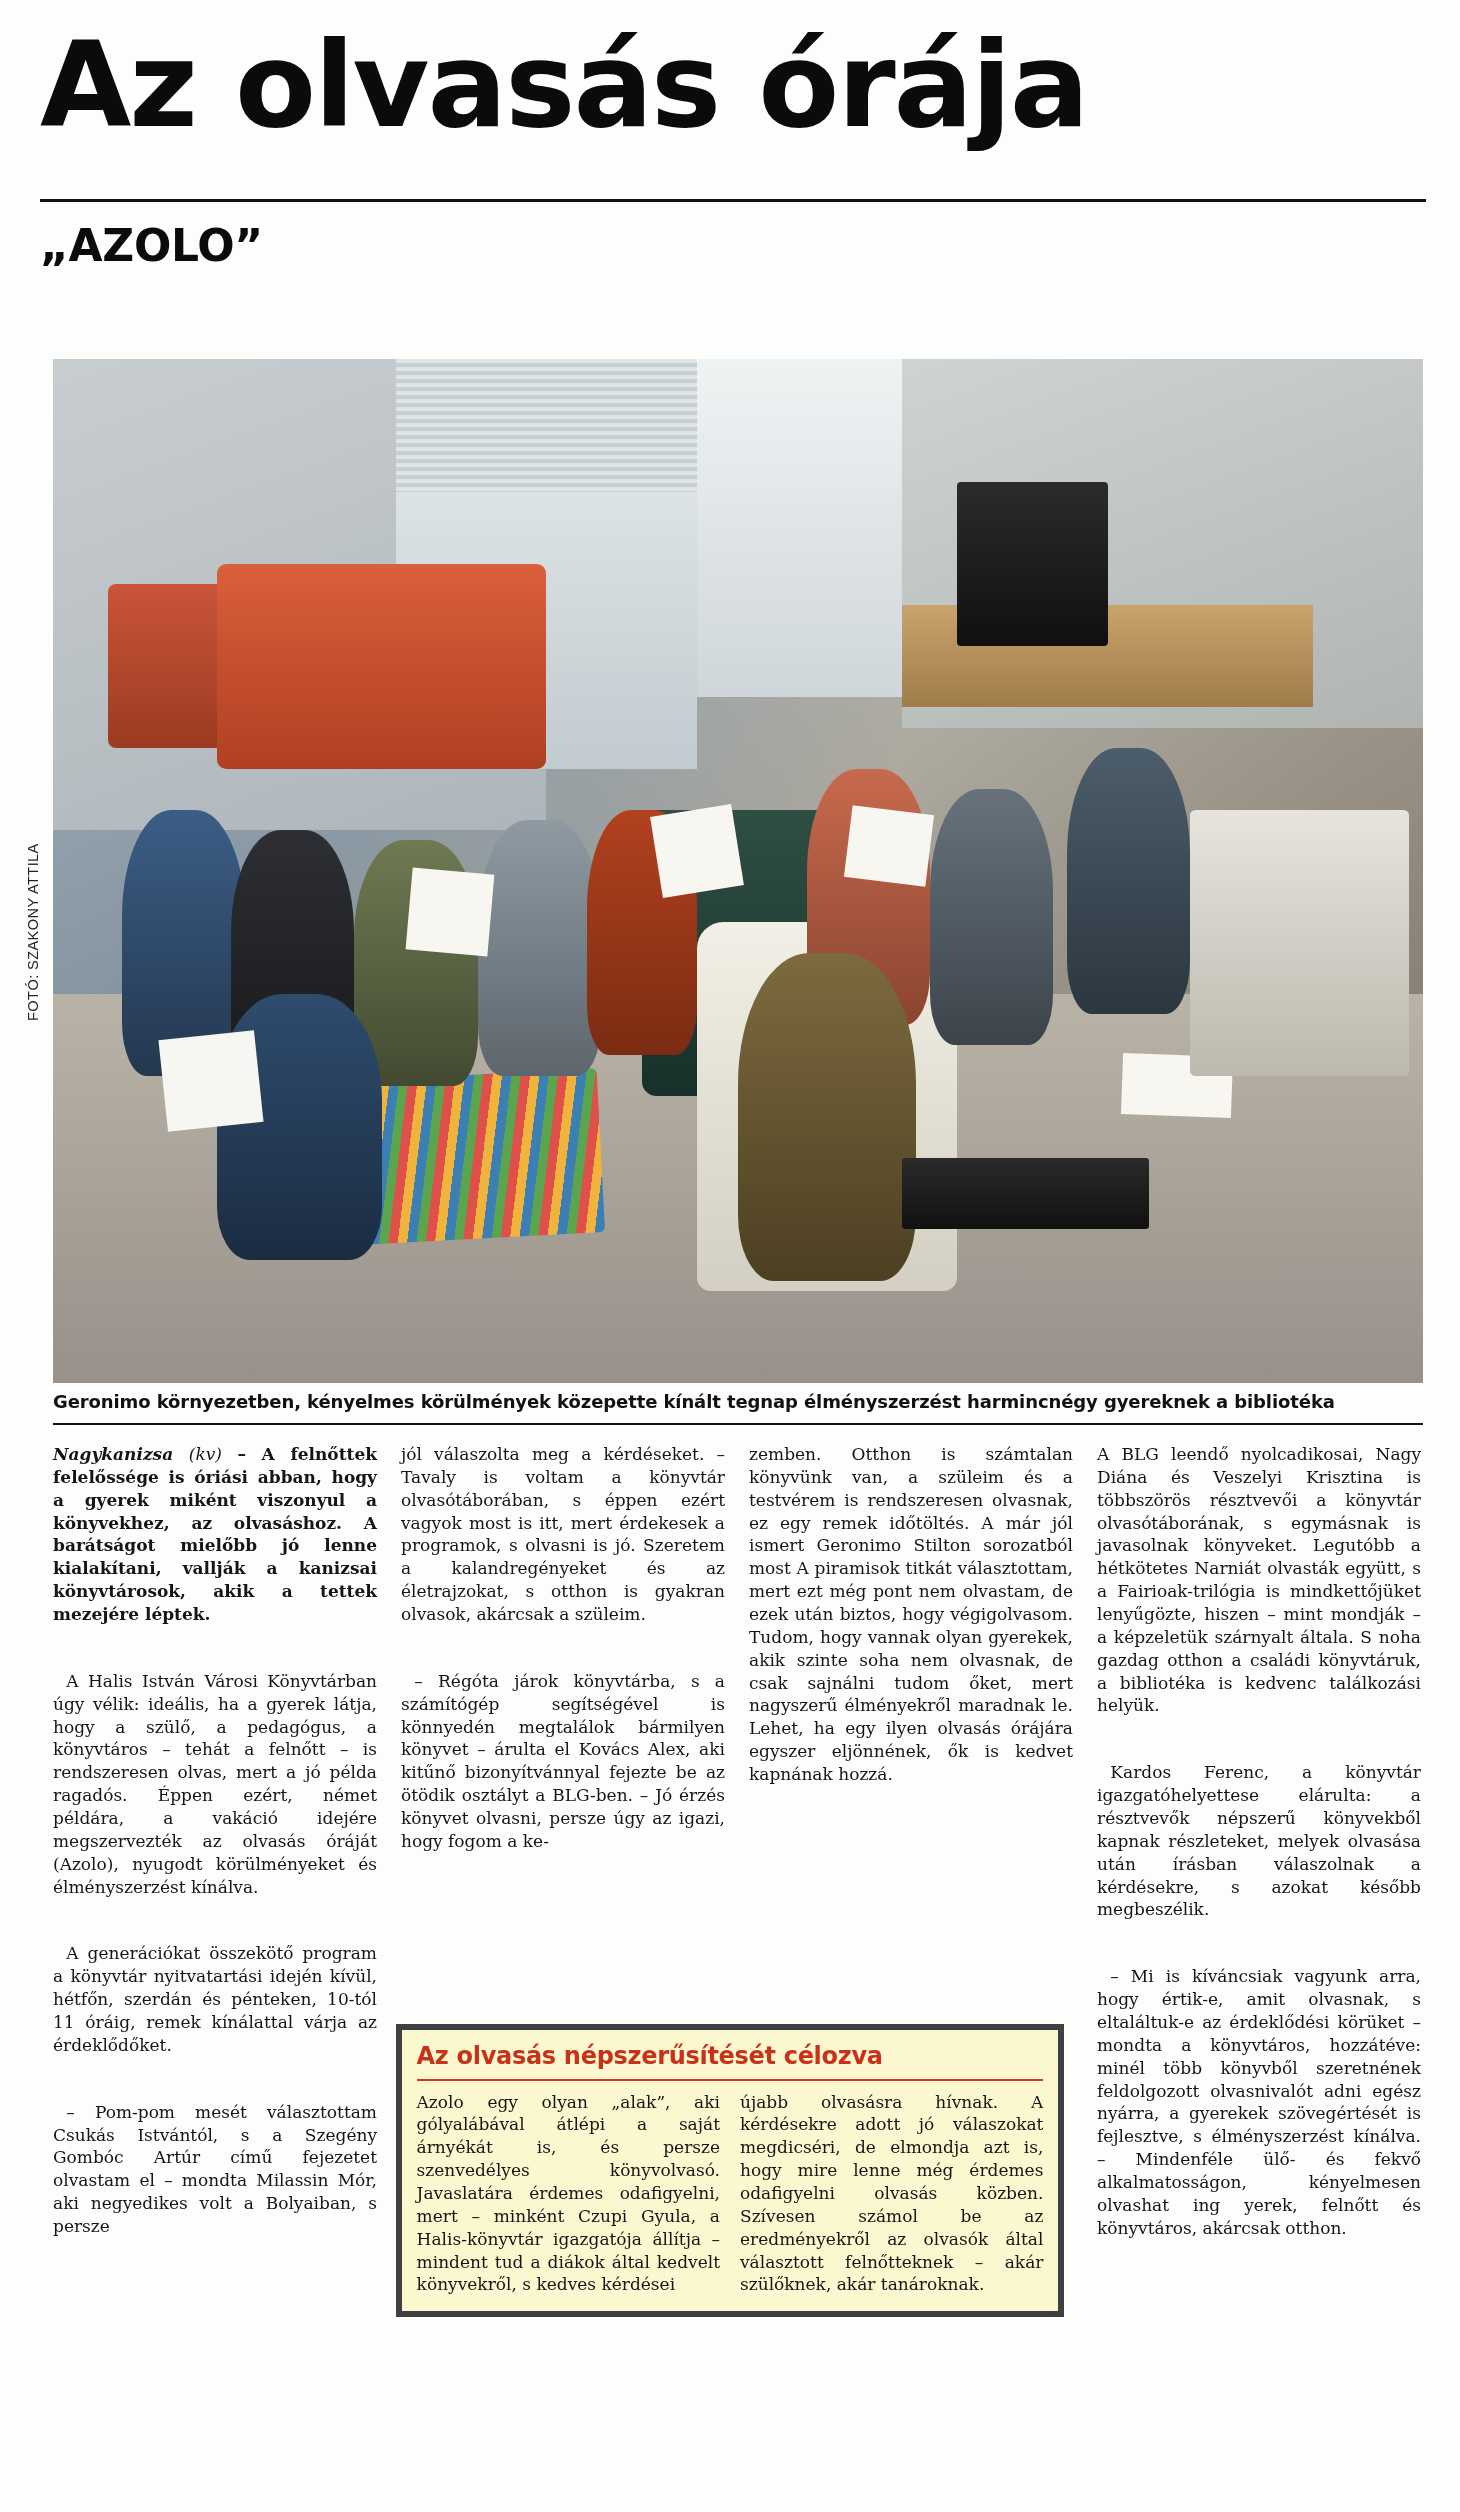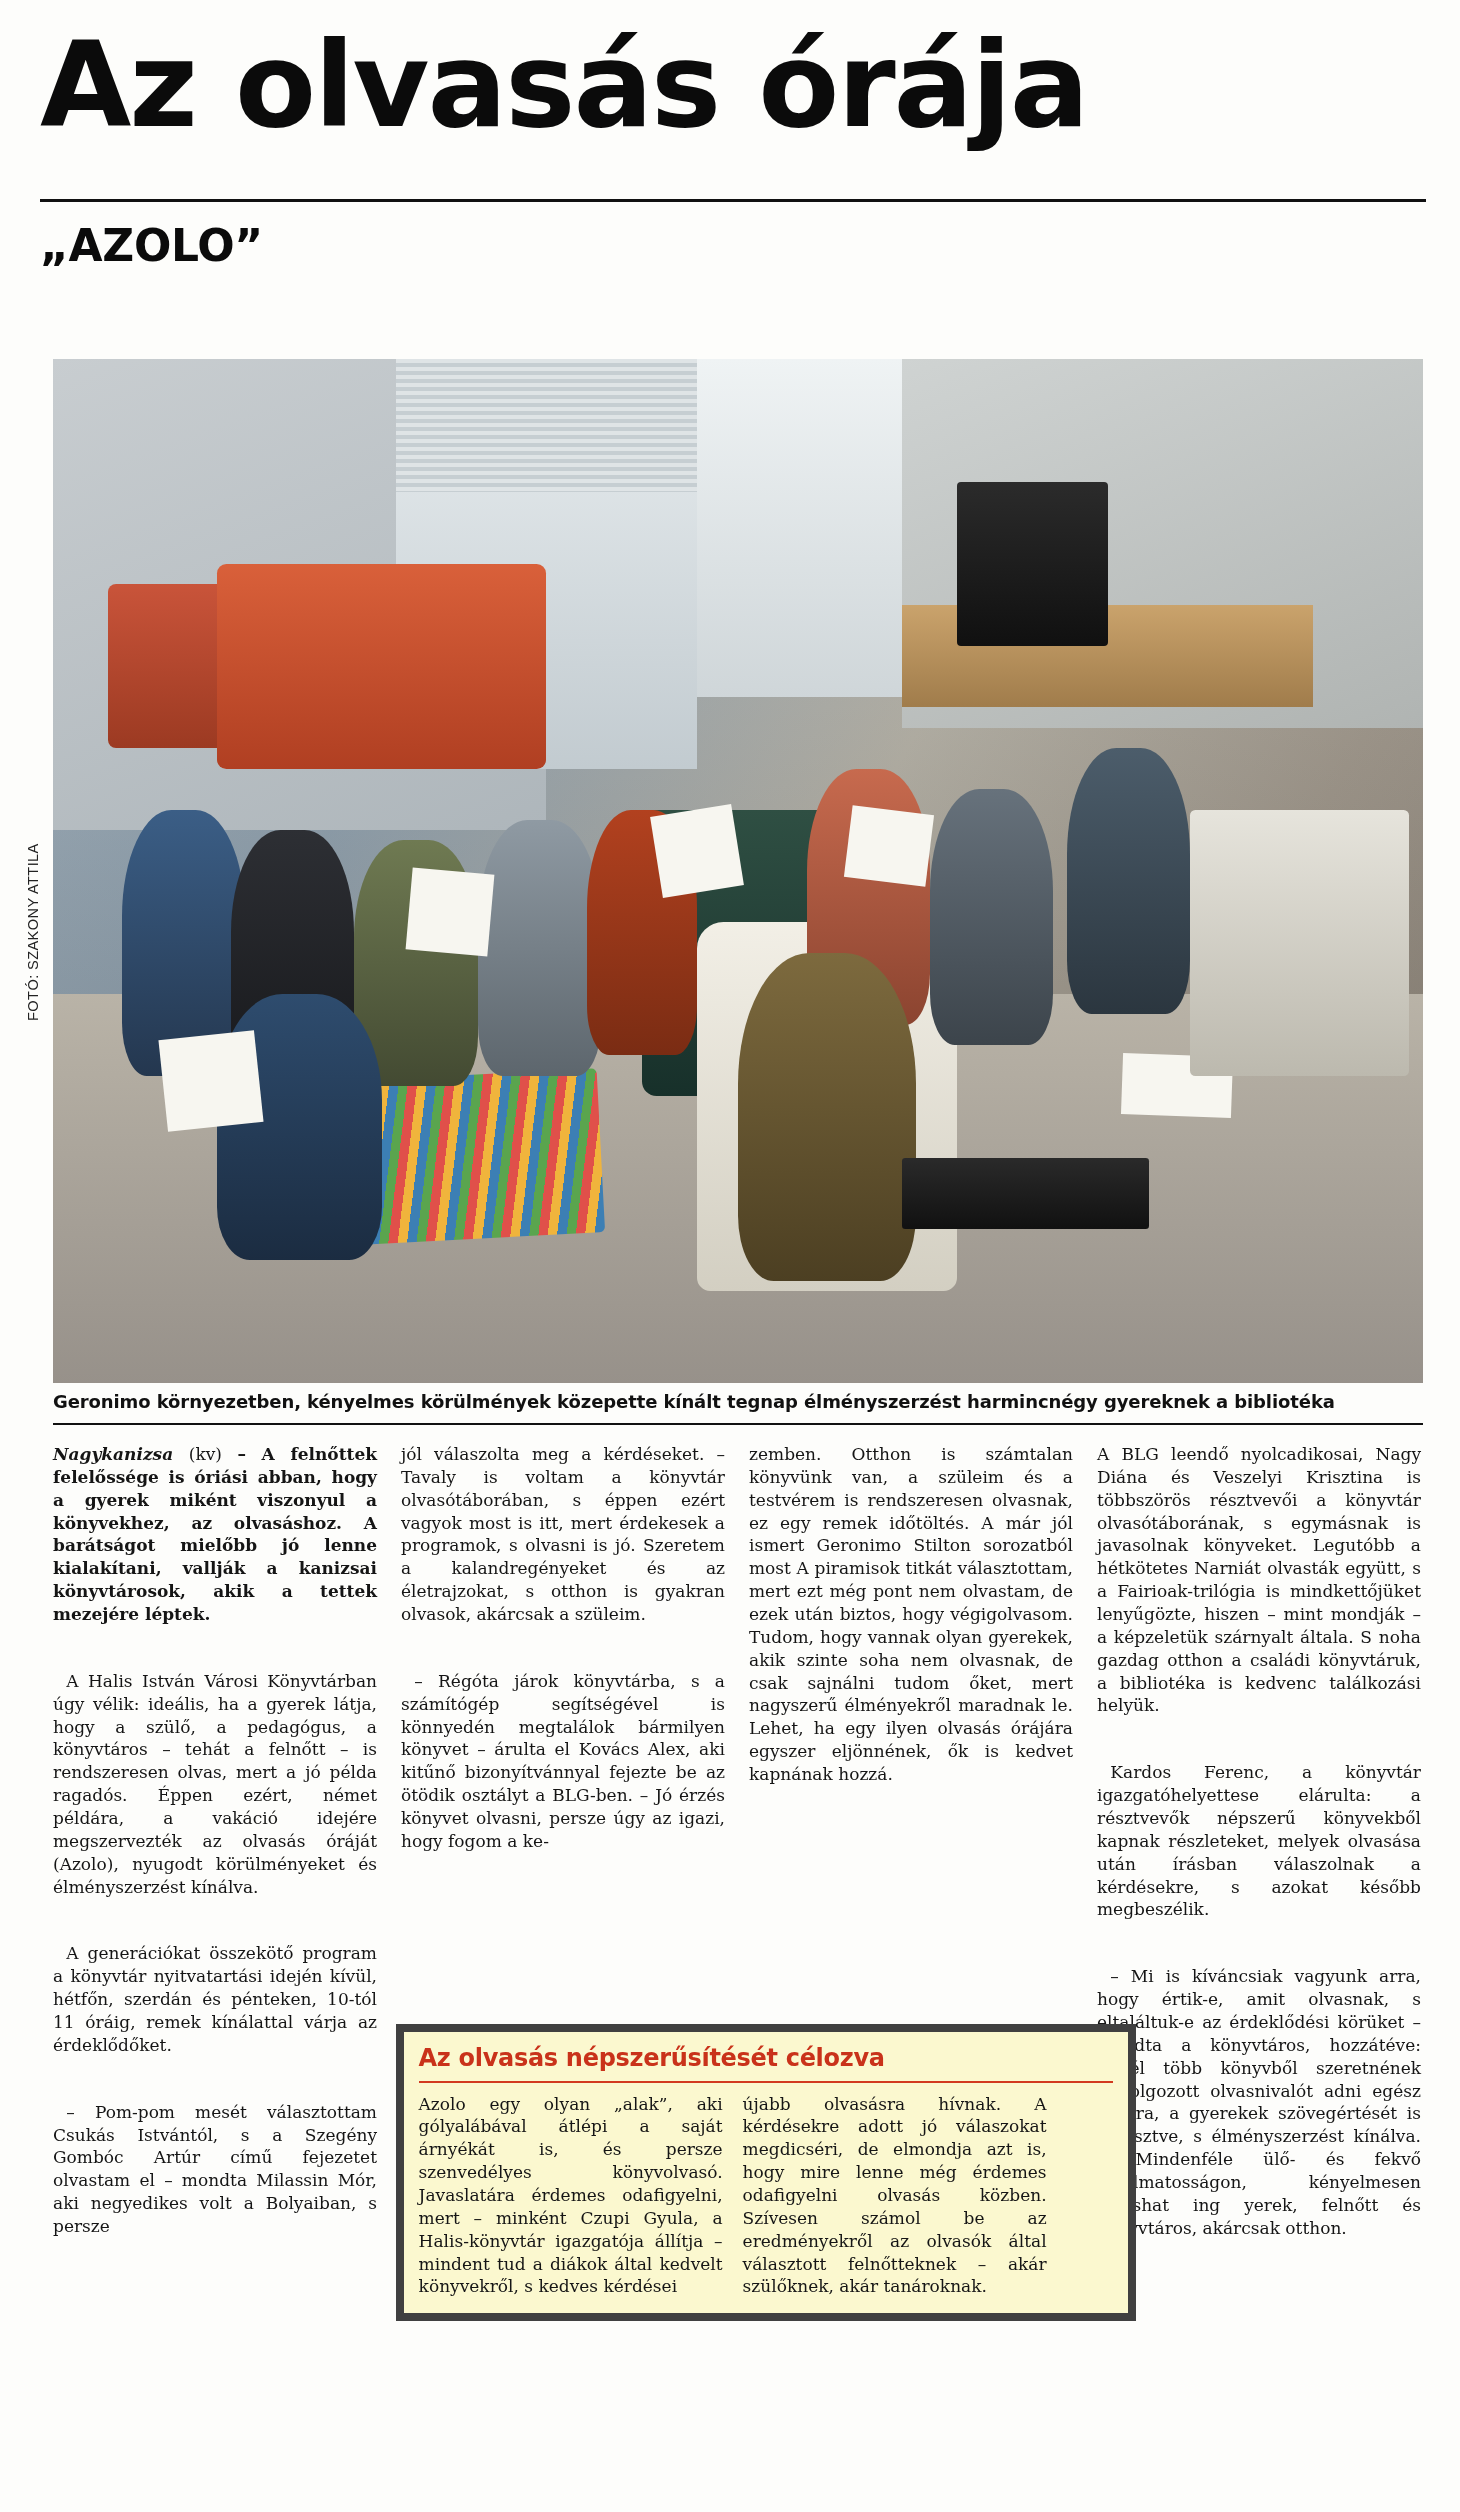--- a/index.html
+++ b/index.html
@@ -196,30 +196,30 @@
   }
   .col p + p { text-indent: 13.3px; margin-top: 44px; }
   .lead-bold {
     font-family: "DejaVu Serif", serif;
     font-weight: bold;
     font-size: 17px;
     line-height: 1.345;
     text-align: justify;
   }
   .loc { font-style: italic; font-weight: bold; }
-  .loc-kv { font-weight: normal; }
+  .loc-kv { font-style: italic; font-weight: normal; }
 
   
   .box {
     position: absolute;
     left: 396px;
     top: 2024px;
-    width: 740px;
+    width: 668px;
     background: #fbf8cf;
-    border: 8px solid #404040;
+    border: 6px solid #404040;
     box-sizing: border-box;
   }
   .box-title {
     font-family: "DejaVu Sans", sans-serif;
     font-weight: bold;
     font-size: 24px;
     color: #c9321a;
     padding: 12px 14.6px 6.6px 14.6px;
     letter-spacing: -0.3px;
   }

